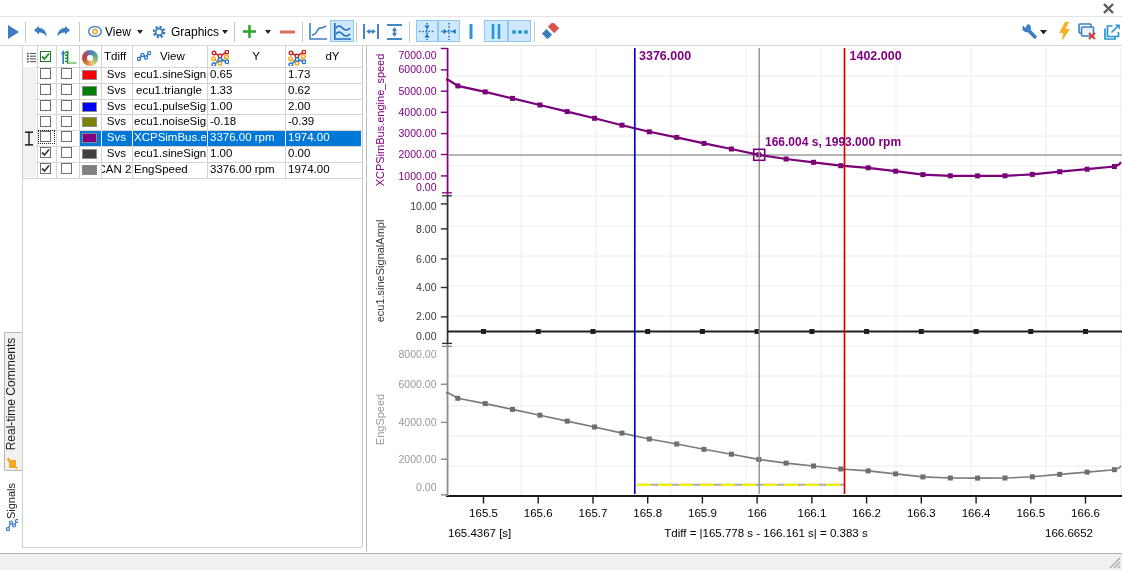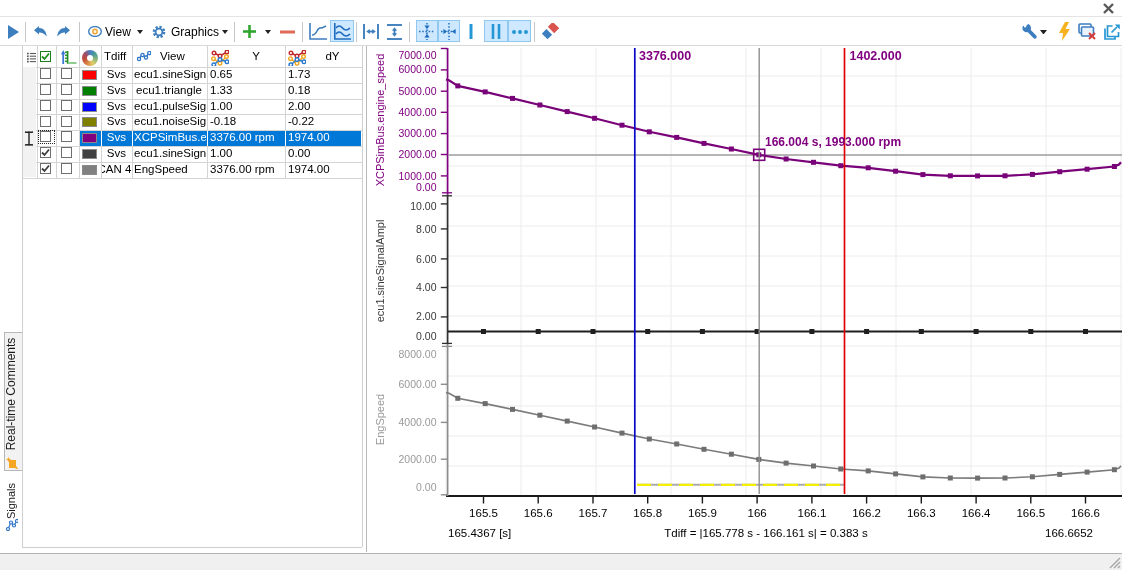--- a/index.html
+++ b/index.html
@@ -455,35 +455,35 @@
     <div class="ct" style="left:100.5px;top:66.8px;width:31.8px;height:16.0px;color:#000;text-align:center">Svs</div>
     <div class="ct" style="left:134px;top:66.8px;width:72.4px;height:16.0px;color:#000">ecu1.sineSignal</div>
     <div class="ct" style="left:210px;top:66.8px;width:74.4px;height:16.0px;color:#000">0.65</div>
     <div class="ct" style="left:288px;top:66.8px;width:72.5px;height:16.0px;color:#000">1.73</div>
     <div style="position:absolute;left:40.0px;top:84.25px;width:11px;height:11px;border:1.4px solid #6e6e6e;background:#fff"></div>
     <div style="position:absolute;left:60.8px;top:84.25px;width:11px;height:11px;border:1.4px solid #6e6e6e;background:#fff"></div>
     <div style="position:absolute;left:81.7px;top:85.75px;width:15.5px;height:10px;background:#017f01;border:1px solid #8a8a8a"></div>
     <div class="ct" style="left:100.5px;top:82.8px;width:31.8px;height:15.900000000000006px;color:#000;text-align:center">Svs</div>
     <div class="ct" style="left:136px;top:82.8px;width:72.4px;height:15.900000000000006px;color:#000">ecu1.triangle</div>
     <div class="ct" style="left:210px;top:82.8px;width:74.4px;height:15.900000000000006px;color:#000">1.33</div>
-    <div class="ct" style="left:288px;top:82.8px;width:72.5px;height:15.900000000000006px;color:#000">0.18</div>
+    <div class="ct" style="left:288px;top:82.8px;width:72.5px;height:15.900000000000006px;color:#000">0.62</div>
     <div style="position:absolute;left:40.0px;top:100.0px;width:11px;height:11px;border:1.4px solid #6e6e6e;background:#fff"></div>
     <div style="position:absolute;left:60.8px;top:100.0px;width:11px;height:11px;border:1.4px solid #6e6e6e;background:#fff"></div>
     <div style="position:absolute;left:81.7px;top:101.5px;width:15.5px;height:10px;background:#0000fe;border:1px solid #8a8a8a"></div>
     <div class="ct" style="left:100.5px;top:98.7px;width:31.8px;height:15.599999999999994px;color:#000;text-align:center">Svs</div>
     <div class="ct" style="left:134px;top:98.7px;width:72.4px;height:15.599999999999994px;color:#000">ecu1.pulseSignal</div>
     <div class="ct" style="left:210px;top:98.7px;width:74.4px;height:15.599999999999994px;color:#000">1.00</div>
     <div class="ct" style="left:288px;top:98.7px;width:72.5px;height:15.599999999999994px;color:#000">2.00</div>
     <div style="position:absolute;left:40.0px;top:115.69999999999999px;width:11px;height:11px;border:1.4px solid #6e6e6e;background:#fff"></div>
     <div style="position:absolute;left:60.8px;top:115.69999999999999px;width:11px;height:11px;border:1.4px solid #6e6e6e;background:#fff"></div>
     <div style="position:absolute;left:81.7px;top:117.19999999999999px;width:15.5px;height:10px;background:#808000;border:1px solid #8a8a8a"></div>
     <div class="ct" style="left:100.5px;top:114.3px;width:31.8px;height:15.799999999999997px;color:#000;text-align:center">Svs</div>
     <div class="ct" style="left:134px;top:114.3px;width:72.4px;height:15.799999999999997px;color:#000">ecu1.noiseSignal</div>
     <div class="ct" style="left:210px;top:114.3px;width:74.4px;height:15.799999999999997px;color:#000">-0.18</div>
-    <div class="ct" style="left:288px;top:114.3px;width:72.5px;height:15.799999999999997px;color:#000">-0.22</div>
+    <div class="ct" style="left:288px;top:114.3px;width:72.5px;height:15.799999999999997px;color:#000">-0.39</div>
     <div style="position:absolute;left:37.5px;top:130.39999999999998px;width:17px;height:14px;border:1px dotted #222"></div>
     <div style="position:absolute;left:40.0px;top:131.39999999999998px;width:11px;height:11px;border:1.4px solid #6e6e6e;background:#fff"></div>
     <div style="position:absolute;left:60.8px;top:131.39999999999998px;width:11px;height:11px;border:1.4px solid #6e6e6e;background:#fff"></div>
     <div style="position:absolute;left:81.7px;top:132.89999999999998px;width:15.5px;height:10px;background:#800080;border:1px solid #8a8a8a"></div>
     <div class="ct" style="left:100.5px;top:130.1px;width:31.8px;height:15.599999999999994px;color:#fff;text-align:center">Svs</div>
     <div class="ct" style="left:134px;top:130.1px;width:72.4px;height:15.599999999999994px;color:#fff">XCPSimBus.engine_speed</div>
     <div class="ct" style="left:210px;top:130.1px;width:74.4px;height:15.599999999999994px;color:#fff">3376.00 rpm</div>
     <div class="ct" style="left:288px;top:130.1px;width:72.5px;height:15.599999999999994px;color:#fff">1974.00</div>
     <div style="position:absolute;left:40.0px;top:147.14999999999998px;width:11px;height:11px;border:1.4px solid #6e6e6e;background:#fff">
       <svg width="11" height="11" viewBox="0 0 11 11" style="position:absolute;left:-1px;top:-1px">
@@ -496,21 +496,21 @@
     <div class="ct" style="left:134px;top:145.7px;width:72.4px;height:15.900000000000006px;color:#000">ecu1.sineSignal</div>
     <div class="ct" style="left:210px;top:145.7px;width:74.4px;height:15.900000000000006px;color:#000">1.00</div>
     <div class="ct" style="left:288px;top:145.7px;width:72.5px;height:15.900000000000006px;color:#000">0.00</div>
     <div style="position:absolute;left:40.0px;top:163.05px;width:11px;height:11px;border:1.4px solid #6e6e6e;background:#fff">
       <svg width="11" height="11" viewBox="0 0 11 11" style="position:absolute;left:-1px;top:-1px">
         <polyline points="2,5.5 4.5,8 9,2.5" fill="none" stroke="#3c3c3c" stroke-width="1.8"></polyline>
       </svg>
     </div>
     <div style="position:absolute;left:60.8px;top:163.05px;width:11px;height:11px;border:1.4px solid #6e6e6e;background:#fff"></div>
     <div style="position:absolute;left:81.7px;top:164.55px;width:15.5px;height:10px;background:#808080;border:1px solid #8a8a8a"></div>
-    <div class="ct" style="left:101.5px;top:161.6px;width:30px;height:15.900000000000006px;color:#000"><span style="margin-left:-4px">CAN 4</span></div>
+    <div class="ct" style="left:101.5px;top:161.6px;width:30px;height:15.900000000000006px;color:#000"><span style="margin-left:-4px">CAN 2</span></div>
     <div class="ct" style="left:134px;top:161.6px;width:72.4px;height:15.900000000000006px;color:#000">EngSpeed</div>
     <div class="ct" style="left:210px;top:161.6px;width:74.4px;height:15.900000000000006px;color:#000">3376.00 rpm</div>
     <div class="ct" style="left:288px;top:161.6px;width:72.5px;height:15.900000000000006px;color:#000">1974.00</div>
     <svg style="position:absolute;left:24px;top:131px" width="10" height="15" viewBox="0 0 10 15">
       <g stroke="#222" stroke-width="1.4" fill="none">
         <path d="M1,1 Q3.2,1.4 5,1 Q6.8,1.4 9,1"></path>
         <path d="M1,14 Q3.2,13.6 5,14 Q6.8,13.6 9,14"></path>
         <line x1="5" y1="1" x2="5" y2="14"></line>
       </g>
     </svg>

